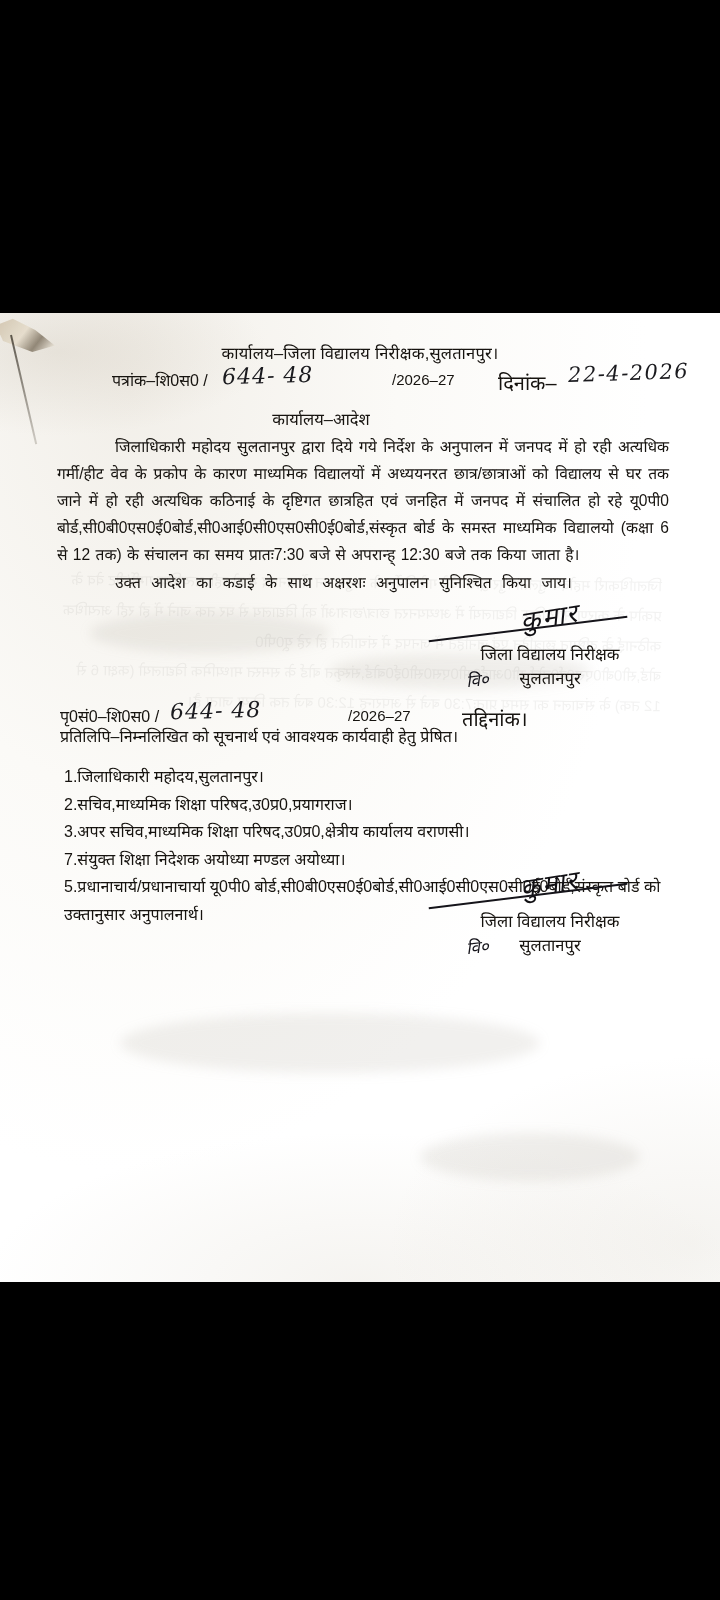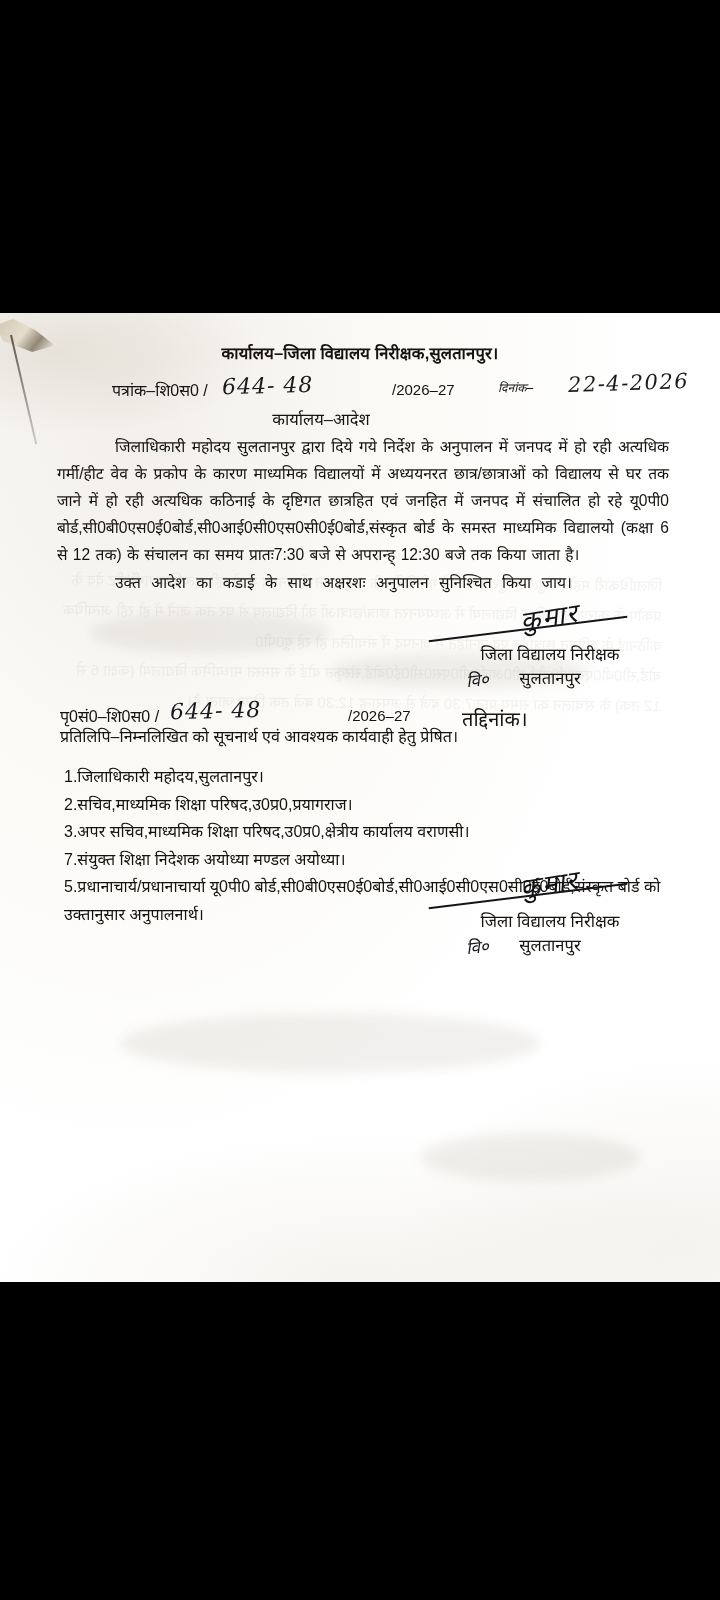--- a/index.html
+++ b/index.html
@@ -102,35 +102,35 @@
     position: absolute;
     white-space: nowrap;
   }
   .blk { position: absolute; }
 
   .office-head {
     left: 0; top: 28px; width: 720px;
     text-align: center;
     font-size: 16.5px;
     letter-spacing: 0.2px;
-    font-weight: 700;
+    font-weight: 400;
   }
   .ref-row {
-    left: 0; top: 64px; width: 720px; height: 30px; text-align: center;
+    left: 0; top: 54px; width: 720px; height: 30px; text-align: center;
   }
   .ref-label { position: absolute; left: 112px; top: 2px; font-size: 16px; }
   .ref-hand  {
     position: absolute; left: 222px; top: -4px;
     font-family: "DejaVu Serif", serif;
     font-size: 22px; font-style: italic;
     color: #1a1a1e; letter-spacing: 1px;
     transform: rotate(-1.5deg);
   }
   .ref-year { position: absolute; left: 392px; top: 4px; font-size: 15px; }
-  .ref-date-label { position: absolute; left: 498px; top: 2px; font-size: 12px; font-style: italic; }
+  .ref-date-label { position: absolute; left: 498px; top: 2px; font-size: 20px; }
   .ref-date-hand {
     position: absolute; left: 568px; top: -6px;
     font-family: "DejaVu Serif", serif;
     font-size: 21px; font-style: italic;
     color: #1a1a1e; letter-spacing: 1.5px;
     transform: rotate(-2deg);
   }
 
   .order-title {
     left: 0; top: 94px; width: 642px;

